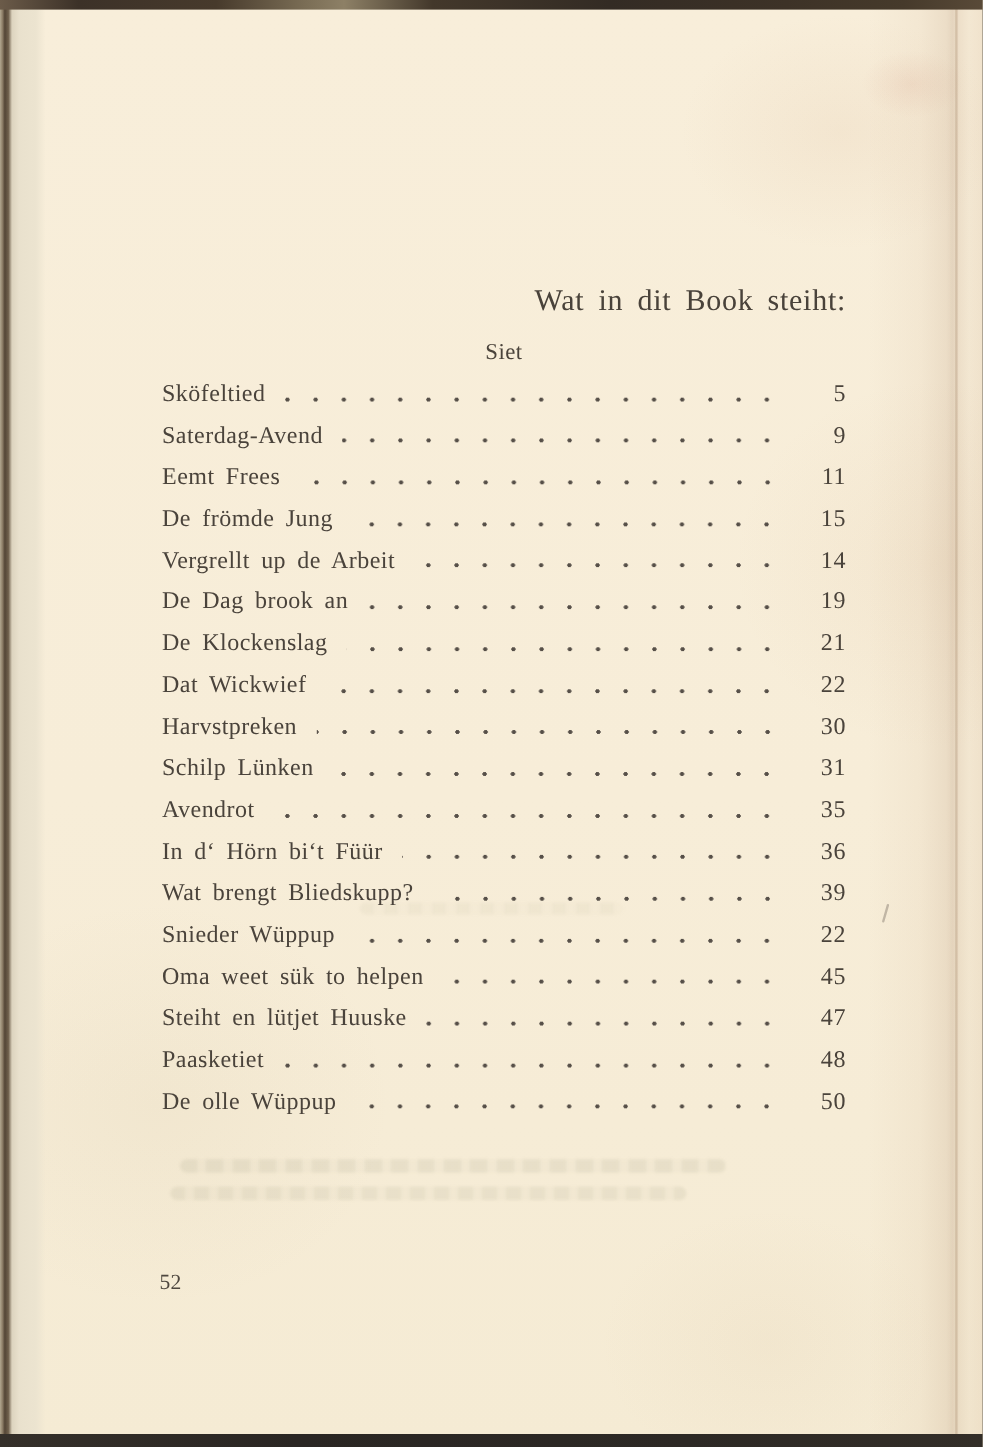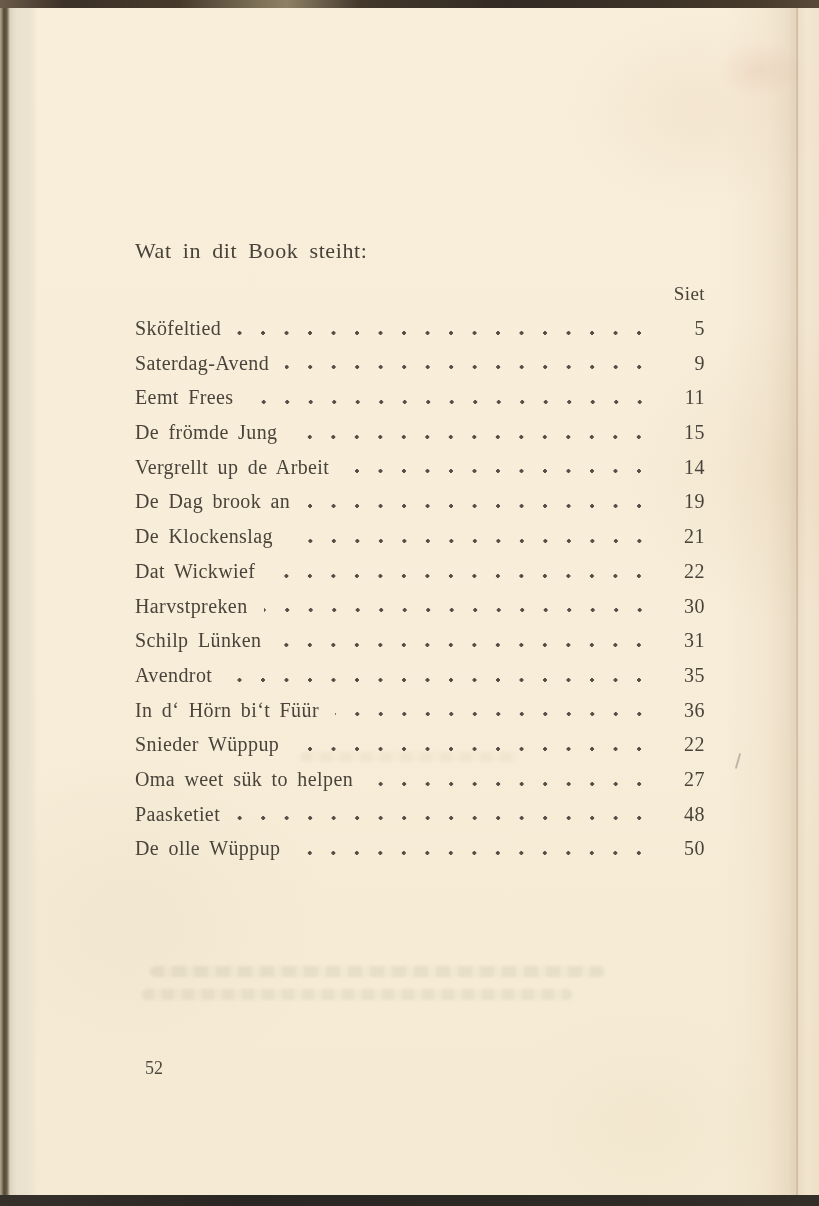--- a/index.html
+++ b/index.html
@@ -45,38 +45,38 @@
   }
   .crease {
     position: absolute; top: 0; bottom: 0; right: 21px; width: 2px; z-index: 2;
     background: rgba(152,117,87,0.28);
     box-shadow: -3px 0 4px rgba(152,117,87,0.12);
   }
 
   
   .content { position: absolute; left: 135px; right: 114px; top: 238px; z-index: 4; }
   .title {
-    margin: 0; font-weight: normal; font-size: 22px; line-height: 25px;
-    text-align: left; letter-spacing: 0.6px; word-spacing: 5px; color: #49423a;
-  }
-  .siet { text-align: right; font-size: 19px; margin-top: 20px; letter-spacing: 0.4px; }
+    margin: 0; font-weight: normal; font-size: 25px; line-height: 25px;
+    text-align: right; letter-spacing: 0.6px; word-spacing: 5px; color: #49423a;
+  }
+  .siet { text-align: center; font-size: 19px; margin-top: 20px; letter-spacing: 0.4px; }
   .toc { margin-top: 6px; }
   .toc-row { display: flex; align-items: flex-start; line-height: 34.7px; height: 34.7px; }
   .toc-title { font-size: 20px; letter-spacing: 0.4px; word-spacing: 4px; white-space: pre; }
   .toc-leader {
     flex: 1; align-self: flex-end;
     height: 8px; margin: 0 8px 9px 16px;
     background-image: radial-gradient(circle at 50% 50%, #564f48 1.6px, rgba(86,79,72,0) 1.9px);
     background-size: 23.5px 8px;
     background-repeat: repeat-x;
     background-position: right center;
   }
   .toc-page { width: 46px; text-align: right; font-size: 20px; letter-spacing: 0.5px; }
 
-  .folio { position: absolute; left: 145px; top: 1058px; font-size: 18px; z-index: 4; color: #4e473f; }
+  .folio { position: absolute; left: 133px; top: 1058px; font-size: 18px; z-index: 4; color: #4e473f; }
 
   
   .smudge { position: absolute; z-index: 1; filter: blur(1.5px); border-radius: 6px; }
   .s1 { left: 150px; top: 966px; width: 455px; height: 11px;
         background: repeating-linear-gradient(90deg, rgba(140,140,110,0.13) 0 14px, rgba(140,140,110,0.04) 14px 22px); }
   .s2 { left: 142px; top: 989px; width: 430px; height: 11px;
         background: repeating-linear-gradient(90deg, rgba(140,140,110,0.12) 0 12px, rgba(140,140,110,0.04) 12px 20px); }
   .s3 { left: 300px; top: 752px; width: 220px; height: 10px;
         background: repeating-linear-gradient(90deg, rgba(150,145,115,0.07) 0 12px, rgba(150,145,115,0.02) 12px 20px); }
   .pencil {
@@ -162,34 +162,44 @@
     <span class="toc-leader"></span>
     <span class="toc-page">35</span>
   </div>
 
   <div class="toc-row">
     <span class="toc-title">In d‘ Hörn bi‘t Füür</span>
     <span class="toc-leader"></span>
     <span class="toc-page">36</span>
   </div>
 
+  <div class="toc-row">
+    <span class="toc-title">Wat brengt Bliedskupp?</span>
+    <span class="toc-leader"></span>
+    <span class="toc-page">39</span>
+  </div>
 
 
   <div class="toc-row">
     <span class="toc-title">Snieder Wüppup</span>
     <span class="toc-leader"></span>
     <span class="toc-page">22</span>
   </div>
 
   <div class="toc-row">
     <span class="toc-title">Oma weet sük to helpen</span>
     <span class="toc-leader"></span>
-    <span class="toc-page">27</span>
-  </div>
-
+    <span class="toc-page">45</span>
+  </div>
+
+  <div class="toc-row">
+    <span class="toc-title">Steiht en lütjet Huuske</span>
+    <span class="toc-leader"></span>
+    <span class="toc-page">47</span>
+  </div>
 
   <div class="toc-row">
     <span class="toc-title">Paasketiet</span>
     <span class="toc-leader"></span>
     <span class="toc-page">48</span>
   </div>
 
   <div class="toc-row">
     <span class="toc-title">De olle Wüppup</span>
     <span class="toc-leader"></span>

